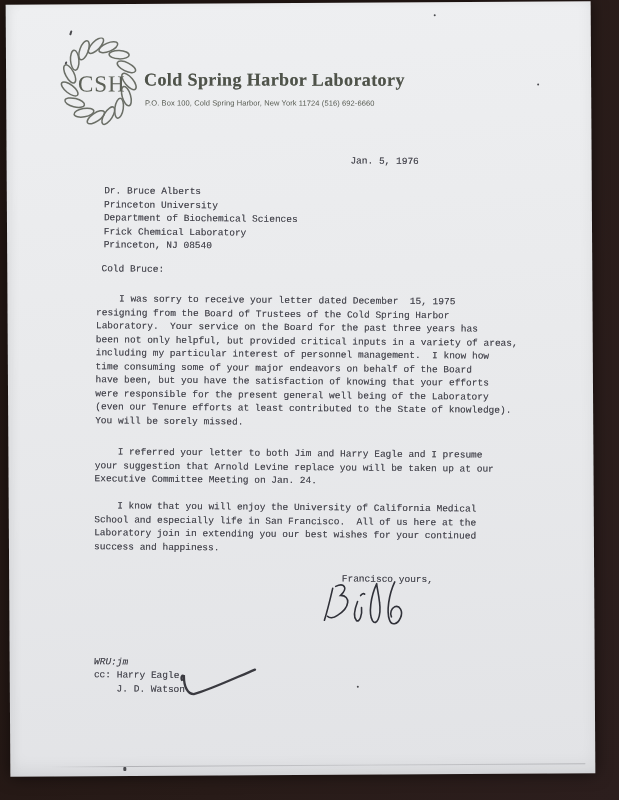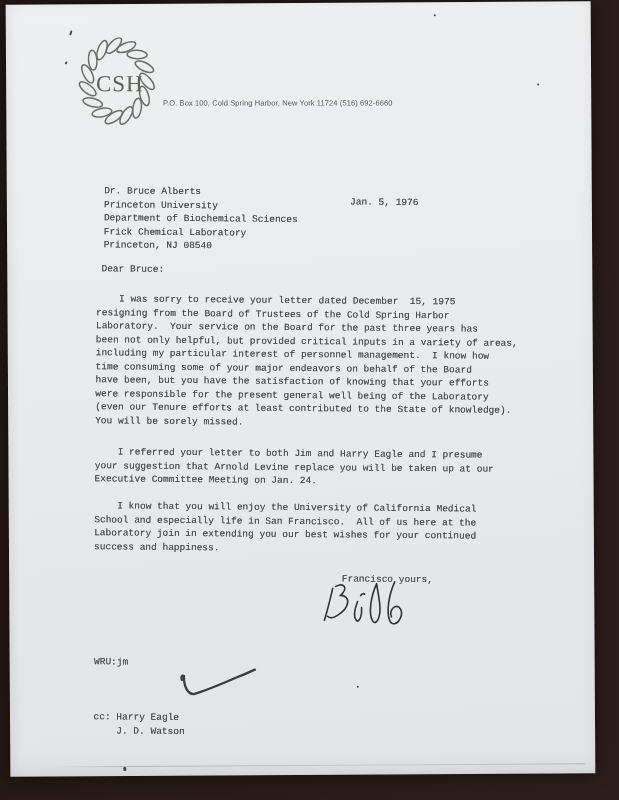--- a/index.html
+++ b/index.html
@@ -10,21 +10,21 @@
   }
   .paper {
     position: absolute; left: 8px; top: 3px; width: 585px; height: 772px;
     background: linear-gradient(176deg, #eeeff1 0%, #e9eaec 45%, #e2e3e6 100%);
     box-shadow: 0 0 16px rgba(0,0,0,0.55),
                 inset 0 -8px 16px rgba(0,0,0,0.06),
                 inset 4px 0 10px rgba(0,0,0,0.035);
     transform: rotate(-0.35deg);
     overflow: hidden;
   }
-  .letterhead { position: absolute; left: 0; top: 0; width: 585px; height: 130px; transform: rotate(0.4deg); transform-origin: 60px 60px; margin-left: 18px; }
+  .letterhead { position: absolute; left: 0; top: 0; width: 585px; height: 130px; transform: rotate(0.4deg); transform-origin: 60px 60px; }
   .logo { position: absolute; left: 53px; top: 33px; }
   .org-name {
     position: absolute; left: 138px; top: 64px;
     font-family: "Liberation Serif", serif; font-weight: 700; font-size: 18px;
     letter-spacing: 0.4px; color: #4f534a; line-height: 22px;
     text-shadow: 0 0 0.6px rgba(79,83,74,0.55);
   }
   .org-address {
     position: absolute; left: 139px; top: 94px;
     font-family: "Liberation Sans", sans-serif; font-size: 7.5px; font-weight: 400;
@@ -32,31 +32,31 @@
   }
   .typed {
     position: absolute; left: 90px; top: 144px; width: 485px; height: 600px;
     transform: rotate(0.85deg); transform-origin: 0 0;
     font-family: "Liberation Mono", monospace; font-size: 9.5px;
     line-height: 13.5px; color: #45454d;
     text-shadow: 0 0 0.5px rgba(62,62,72,0.55);
   }
   .pre { white-space: pre; }
   .abs { position: absolute; }
-  .date-line   { left: 254px; top: 4px; margin-top: 41px; }
+  .date-line   { left: 254px; top: 4px; }
   .recipient   { left: 8px;   top: 36px; }
   .salutation  { left: 6px;   top: 114px; }
   .para-1      { left: 1px;   top: 144px; }
   .para-2      { left: 1px;   top: 297px; }
   .para-3      { left: 1px;   top: 351px; }
   .valediction { left: 249px; top: 422px; }
   .signature   { left: 228px; top: 430px; }
   .signer      { left: 249px; top: 475px; }
-  .footer-initials { left: 2px; top: 507px; }
-  .cc-block    { left: 2px;   top: 520px; margin-top: 42px; }
+  .footer-initials { left: 2px; top: 507px; font-style: italic; }
+  .cc-block    { left: 2px;   top: 520px; }
   .checkmark   { left: 86px;  top: 518px; }
   .speck { position: absolute; background: #4a4a4e; border-radius: 50%; }
   .crease {
     position: absolute; left: 40px; top: 762px; width: 535px; height: 1px;
     background: linear-gradient(90deg, rgba(100,100,105,0) 0%, rgba(100,100,105,0.35) 15%, rgba(100,100,105,0.18) 60%, rgba(100,100,105,0.32) 100%);
   }
 </style>
 </head>
 <body>
 
@@ -76,31 +76,32 @@
         <ellipse cx="10.7" cy="36.5" rx="10" ry="4.2" transform="rotate(242 10.7 36.5)"></ellipse>
         <ellipse cx="15.7" cy="22.8" rx="10" ry="4.2" transform="rotate(266 15.7 22.8)"></ellipse>
         <ellipse cx="25" cy="12.8" rx="10" ry="4.2" transform="rotate(290 25 12.8)"></ellipse>
         <ellipse cx="36.9" cy="8.2" rx="10" ry="4.2" transform="rotate(314 36.9 8.2)"></ellipse>
         <ellipse cx="49.3" cy="9.8" rx="10" ry="4.2" transform="rotate(338 49.3 9.8)"></ellipse>
         <ellipse cx="60.1" cy="17.2" rx="10" ry="4.2" transform="rotate(2 60.1 17.2)"></ellipse>
         <ellipse cx="67.4" cy="29.4" rx="10" ry="4.2" transform="rotate(26 67.4 29.4)"></ellipse>
       </g>
       <text x="19" y="54" font-family="Liberation Serif, serif" font-size="23" letter-spacing="1" fill="#5c6057">CSH</text>
     </svg>
+    <div class="org-name">Cold Spring Harbor Laboratory</div>
     <div class="org-address">P.O. Box 100, Cold Spring Harbor, New York 11724  (516) 692-6660</div>
   </div>
 
   <div class="typed">
     <div class="abs date-line pre">Jan. 5, 1976</div>
     <div class="abs recipient pre">Dr. Bruce Alberts
 Princeton University
 Department of Biochemical Sciences
 Frick Chemical Laboratory
 Princeton, NJ 08540</div>
-    <div class="abs salutation pre">Dear Bruce:</div>
+    <div class="abs salutation pre">Cold Bruce:</div>
     <div class="abs para-1 pre">    I was sorry to receive your letter dated December  15, 1975
 resigning from the Board of Trustees of the Cold Spring Harbor
 Laboratory.  Your service on the Board for the past three years has
 been not only helpful, but provided critical inputs in a variety of areas,
 including my particular interest of personnel management.  I know how
 time consuming some of your major endeavors on behalf of the Board
 have been, but you have the satisfaction of knowing that your efforts
 were responsible for the present general well being of the Laboratory
 (even our Tenure efforts at least contributed to the State of knowledge).
 You will be sorely missed.</div>

